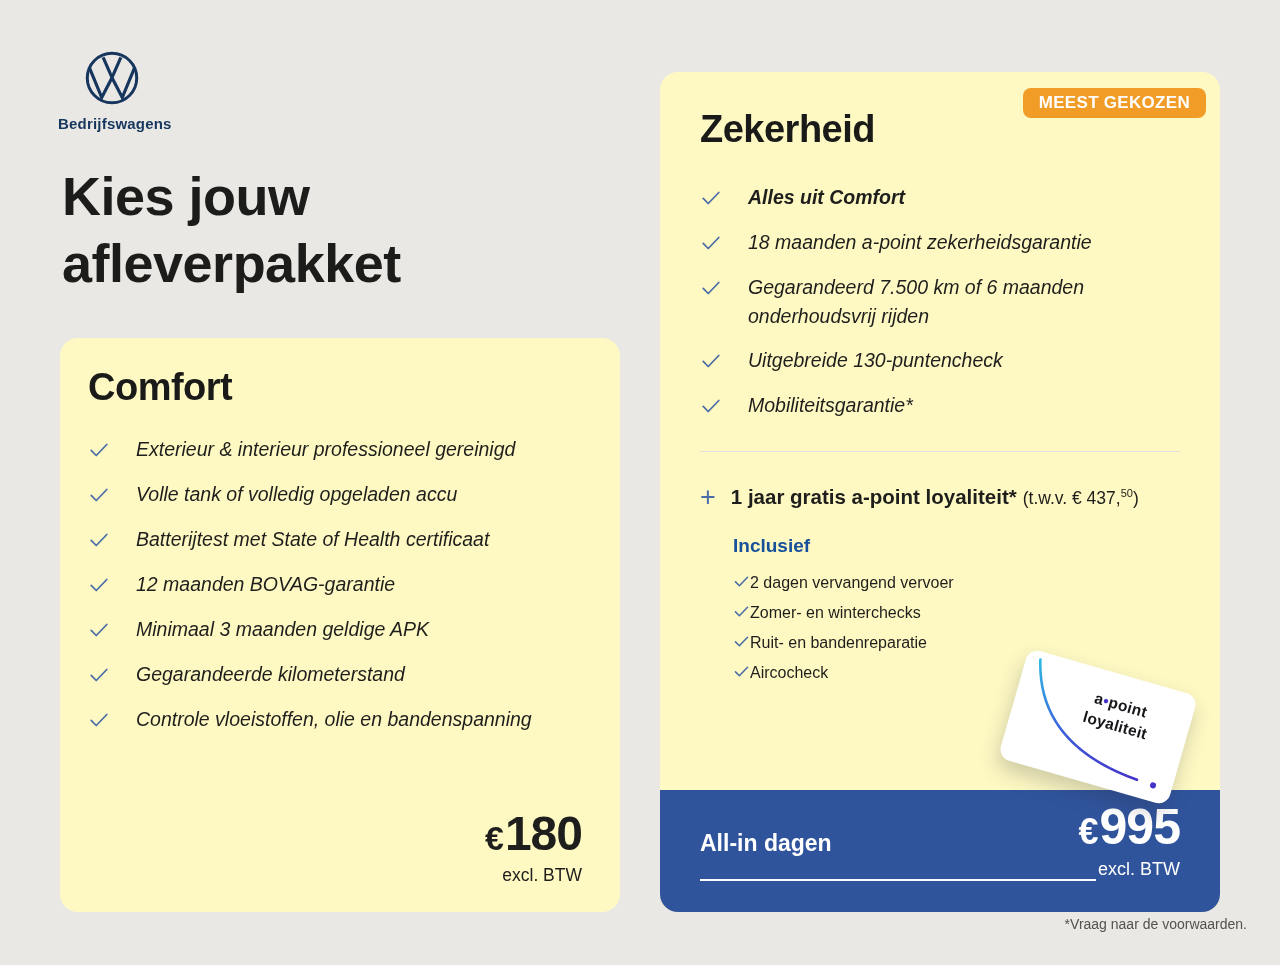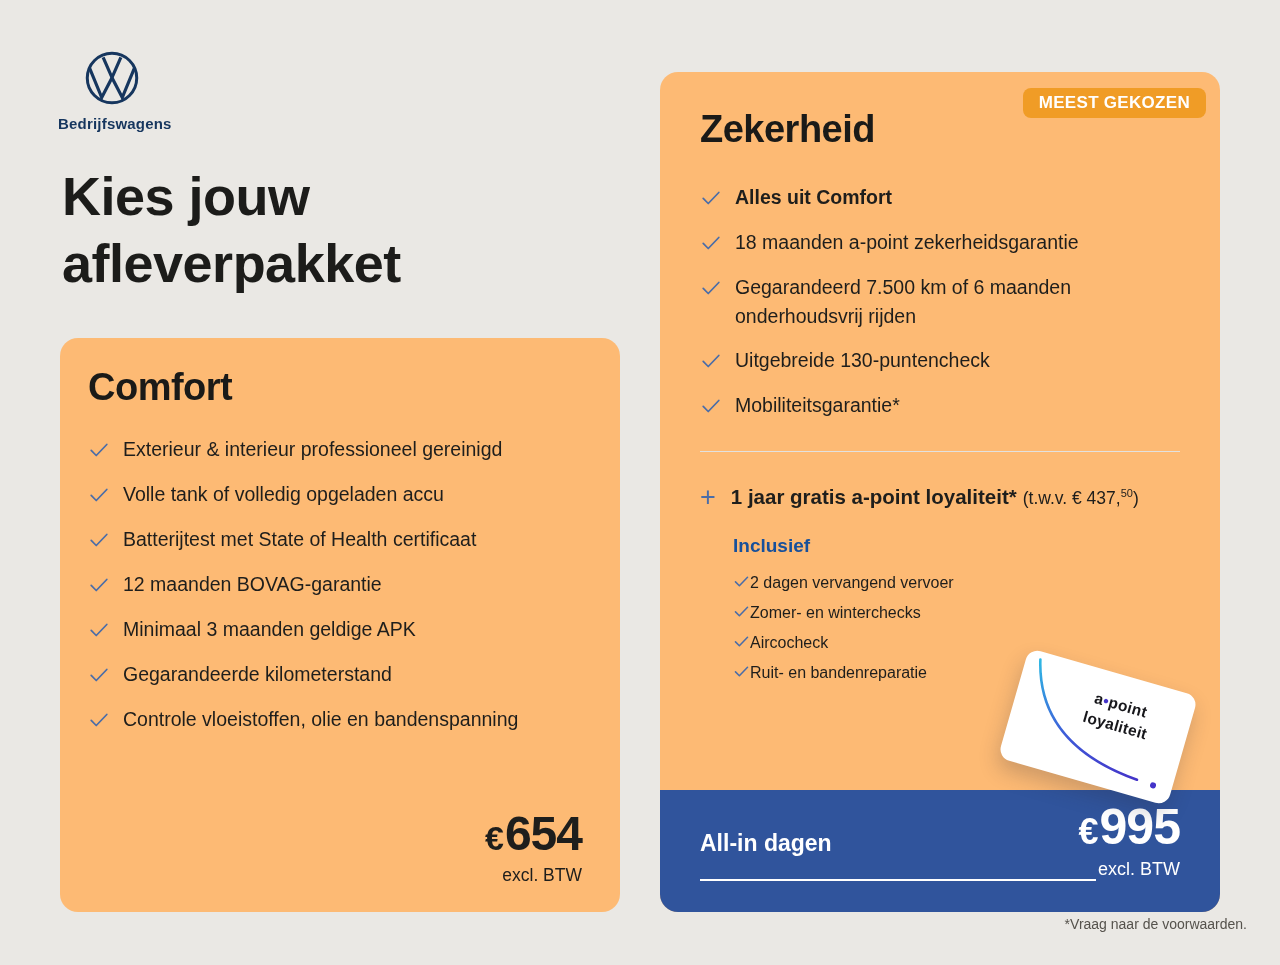--- a/index.html
+++ b/index.html
@@ -14,29 +14,29 @@
   .brand { position:absolute; left:58px; top:50px; width:108px; text-align:center; }
   .brand svg { display:block; margin:0 auto; }
   .brand-label { margin-top:9px; font-size:15px; font-weight:700; color:#16365E; letter-spacing:.2px; }
   .heading {
     position:absolute; left:62px; top:163px;
     font-size:54px; font-weight:600; line-height:67px;
     letter-spacing:-.5px; color:#1C1C1A;
   }
   
   .card {
-    position:absolute; background:#fdba74; border-radius:18px;
+    position:absolute; background:#fef9c3; border-radius:18px;
   }
   .card-comfort { left:60px; top:338px; width:560px; height:574px; padding:28px; }
   .card-zekerheid { left:660px; top:72px; width:560px; height:840px; padding:36px 40px; }
   .card-title { font-size:38px; font-weight:700; letter-spacing:-.5px; color:#1A1A18; }
   .card-comfort .card-title { margin-bottom:26px; }
   .card-zekerheid .card-title { margin-bottom:32px; }
   ul.checklist { list-style:none; }
-  ul.checklist li { display:flex; gap:13px; margin-bottom:15px; }
+  ul.checklist li { display:flex; gap:26px; margin-bottom:15px;font-style:italic; }
   ul.checklist li .chk { flex:0 0 22px; padding-top:4px; }
   ul.checklist li .txt { font-size:19.5px; line-height:29px; max-width:432px; }
   ul.checklist li.bold .txt { font-weight:700; }
   
   .price-block { position:absolute; right:38px; bottom:26px; text-align:right; }
   .price-line { font-weight:700; font-size:48px; line-height:50px; letter-spacing:-1px; }
   .price-line .euro { font-size:34px; font-weight:700; margin-right:2px; }
   .price-vat { font-size:17.5px; margin-top:2px; color:#1E1E1C; }
   
   .badge {
@@ -145,21 +145,21 @@
         <span class="txt">Gegarandeerde kilometerstand</span>
       </li>
       <li>
         <span class="chk"><svg width="22" height="22" viewBox="0 0 24 24">
               <path d="M3.5 12.5 L9 18 L20.5 6" fill="none" stroke="#4A6DA8" stroke-width="1.9" stroke-linecap="round" stroke-linejoin="round"></path>
             </svg></span>
         <span class="txt">Controle vloeistoffen, olie en bandenspanning</span>
       </li>
     </ul>
     <div class="price-block">
-      <div class="price-line"><span class="euro">€</span><span>654</span></div>
+      <div class="price-line"><span class="euro">€</span><span>180</span></div>
       <div class="price-vat">excl. BTW</div>
     </div>
   </section>
 
   <section class="card card-zekerheid">
     <div class="badge">MEEST GEKOZEN</div>
     <h2 class="card-title">Zekerheid</h2>
     <ul class="checklist">
       <li class="bold">
         <span class="chk"><svg width="22" height="22" viewBox="0 0 24 24">
@@ -214,27 +214,27 @@
         <li>
           <span class="chk"><svg width="17" height="17" viewBox="0 0 24 24">
                 <path d="M3.5 12.5 L9 18 L20.5 6" fill="none" stroke="#4A6DA8" stroke-width="2.2" stroke-linecap="round" stroke-linejoin="round"></path>
               </svg></span>
           <span class="txt">Zomer- en winterchecks</span>
         </li>
         <li>
           <span class="chk"><svg width="17" height="17" viewBox="0 0 24 24">
                 <path d="M3.5 12.5 L9 18 L20.5 6" fill="none" stroke="#4A6DA8" stroke-width="2.2" stroke-linecap="round" stroke-linejoin="round"></path>
               </svg></span>
+          <span class="txt">Ruit- en bandenreparatie</span>
+        </li>
+        <li>
+          <span class="chk"><svg width="17" height="17" viewBox="0 0 24 24">
+                <path d="M3.5 12.5 L9 18 L20.5 6" fill="none" stroke="#4A6DA8" stroke-width="2.2" stroke-linecap="round" stroke-linejoin="round"></path>
+              </svg></span>
           <span class="txt">Aircocheck</span>
-        </li>
-        <li>
-          <span class="chk"><svg width="17" height="17" viewBox="0 0 24 24">
-                <path d="M3.5 12.5 L9 18 L20.5 6" fill="none" stroke="#4A6DA8" stroke-width="2.2" stroke-linecap="round" stroke-linejoin="round"></path>
-              </svg></span>
-          <span class="txt">Ruit- en bandenreparatie</span>
         </li>
       </ul>
     </div>
 
     <div class="loyalty-card">
       <svg width="176" height="114" viewBox="0 0 176 114">
         <defs>
           <linearGradient id="curveGrad" x1="0" y1="0" x2="1" y2="1">
             <stop offset="0" stop-color="#2FB9E4"></stop>
             <stop offset="0.55" stop-color="#3E5BD8"></stop>

